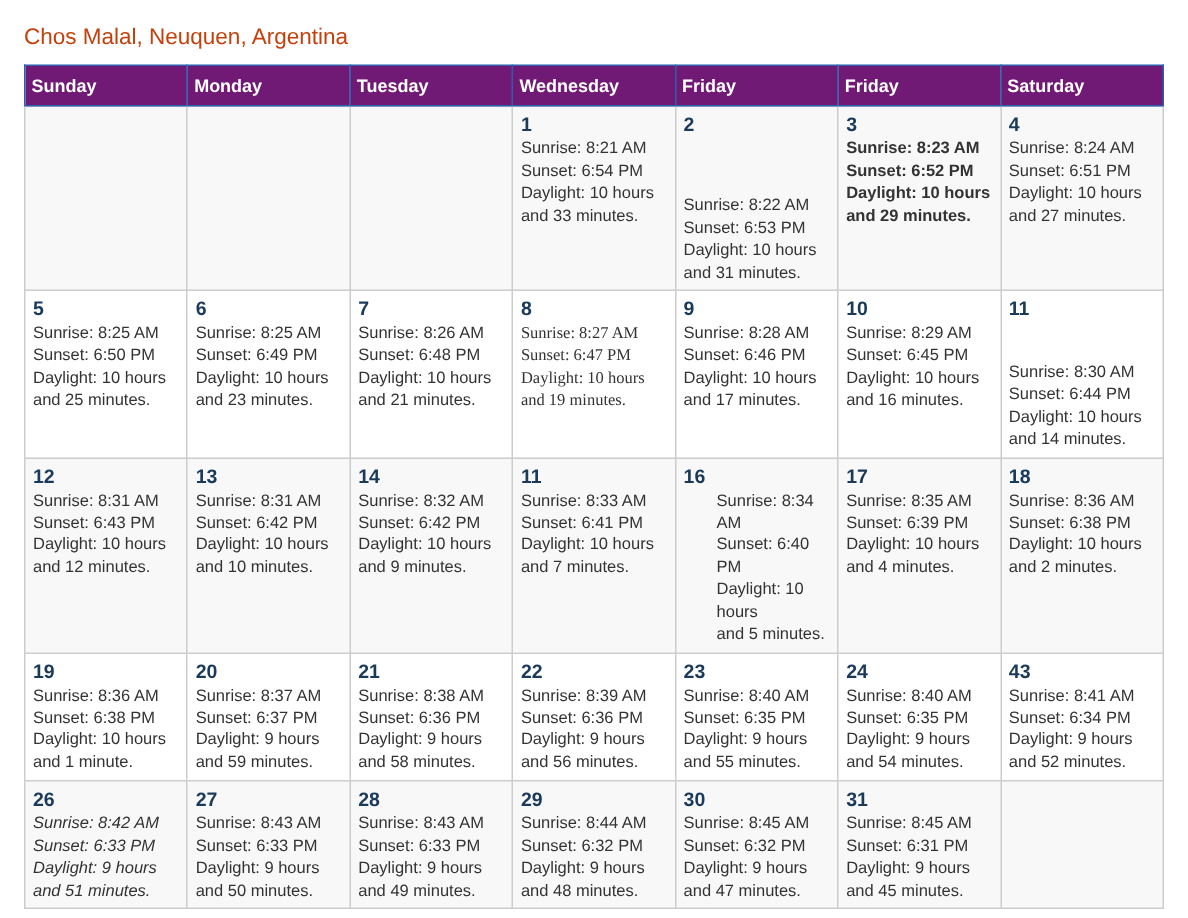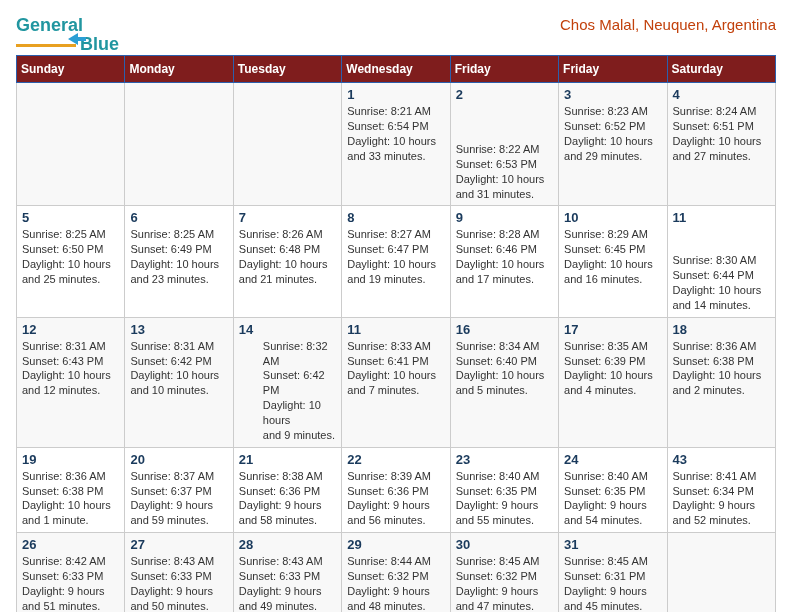--- a/index.html
+++ b/index.html
@@ -47,21 +47,21 @@
     .location {
       font-size: 15px;
       color: #c2410c;
     }
     table {
       width: 100%;
       border-collapse: collapse;
       table-layout: fixed;
     }
     thead tr th {
-      background: #7f1d1d;
+      background: #701a75;
       color: #fff;
       font-size: 12px;
       font-weight: bold;
       padding: 6px 4px;
       text-align: left;
       border: 1px solid #2b5fad;
     }
     tbody tr td {
       border: 1px solid #ccc;
       vertical-align: top;
@@ -85,33 +85,20 @@
       font-size: 11px;
       line-height: 1.35;
       color: #333;
     }
     .empty { background: #f8f8f8 !important; }
   </style>
 </head>
 <body>
 
 <div class="header">
-  <div class="logo">
-    <div class="logo-text">
-      <span>General</span>
-    </div>
-    <div style="display:flex;align-items:center;gap:2px;">
-      <div class="logo-underline"></div>
-      <span style="font-size:18px;font-weight:bold;color:#2196a0;margin-left:2px;">Blue</span>
-    </div>
-
-    <svg width="18" height="12" style="margin-top:-22px;margin-left:52px;">
-      <polygon points="0,6 10,0 10,4 18,4 18,8 10,8 10,12" fill="#2b9fd4"></polygon>
-    </svg>
-  </div>
   <div class="title-block">
     <div class="location">Chos Malal, Neuquen, Argentina</div>
   </div>
 </div>
 
 <table>
   <thead>
     <tr>
     <th>Sunday</th>
         <th>Monday</th>
@@ -136,21 +123,21 @@
         </td>
         <td>
           <span class="day-num">2</span>
           <div class="cell-info" style="white-space: pre-line; margin-top: 40px;">Sunrise: 8:22 AM
 Sunset: 6:53 PM
 Daylight: 10 hours
 and 31 minutes.</div>
         </td>
         <td>
           <span class="day-num">3</span>
-          <div class="cell-info" style="white-space: pre-line;">Sunrise: 8:23 AM
+          <div class="cell-info" style="white-space: pre-line; font-weight: bold;">Sunrise: 8:23 AM
 Sunset: 6:52 PM
 Daylight: 10 hours
 and 29 minutes.</div>
         </td>
         <td>
           <span class="day-num">4</span>
           <div class="cell-info" style="white-space: pre-line;">Sunrise: 8:24 AM
 Sunset: 6:51 PM
 Daylight: 10 hours
 and 27 minutes.</div>
@@ -173,21 +160,21 @@
         </td>
         <td>
           <span class="day-num">7</span>
           <div class="cell-info" style="white-space: pre-line;">Sunrise: 8:26 AM
 Sunset: 6:48 PM
 Daylight: 10 hours
 and 21 minutes.</div>
         </td>
         <td>
           <span class="day-num">8</span>
-          <div class="cell-info" style="white-space: pre-line;">Sunrise: 8:27 AM
+          <div class="cell-info" style="white-space: pre-line; font-family: Liberation Serif, serif;">Sunrise: 8:27 AM
 Sunset: 6:47 PM
 Daylight: 10 hours
 and 19 minutes.</div>
         </td>
         <td>
           <span class="day-num">9</span>
           <div class="cell-info" style="white-space: pre-line;">Sunrise: 8:28 AM
 Sunset: 6:46 PM
 Daylight: 10 hours
 and 17 minutes.</div>
@@ -217,35 +204,35 @@
         </td>
         <td>
           <span class="day-num">13</span>
           <div class="cell-info" style="white-space: pre-line;">Sunrise: 8:31 AM
 Sunset: 6:42 PM
 Daylight: 10 hours
 and 10 minutes.</div>
         </td>
         <td>
           <span class="day-num">14</span>
-          <div class="cell-info" style="white-space: pre-line; margin-left: 24px;">Sunrise: 8:32 AM
+          <div class="cell-info" style="white-space: pre-line;">Sunrise: 8:32 AM
 Sunset: 6:42 PM
 Daylight: 10 hours
 and 9 minutes.</div>
         </td>
         <td>
           <span class="day-num">11</span>
           <div class="cell-info" style="white-space: pre-line;">Sunrise: 8:33 AM
 Sunset: 6:41 PM
 Daylight: 10 hours
 and 7 minutes.</div>
         </td>
         <td>
           <span class="day-num">16</span>
-          <div class="cell-info" style="white-space: pre-line;">Sunrise: 8:34 AM
+          <div class="cell-info" style="white-space: pre-line; margin-left: 22px;">Sunrise: 8:34 AM
 Sunset: 6:40 PM
 Daylight: 10 hours
 and 5 minutes.</div>
         </td>
         <td>
           <span class="day-num">17</span>
           <div class="cell-info" style="white-space: pre-line;">Sunrise: 8:35 AM
 Sunset: 6:39 PM
 Daylight: 10 hours
 and 4 minutes.</div>
@@ -305,21 +292,21 @@
           <span class="day-num">43</span>
           <div class="cell-info" style="white-space: pre-line;">Sunrise: 8:41 AM
 Sunset: 6:34 PM
 Daylight: 9 hours
 and 52 minutes.</div>
         </td>
       </tr>
       <tr>
         <td>
           <span class="day-num">26</span>
-          <div class="cell-info" style="white-space: pre-line;">Sunrise: 8:42 AM
+          <div class="cell-info" style="white-space: pre-line; font-style: italic;">Sunrise: 8:42 AM
 Sunset: 6:33 PM
 Daylight: 9 hours
 and 51 minutes.</div>
         </td>
         <td>
           <span class="day-num">27</span>
           <div class="cell-info" style="white-space: pre-line;">Sunrise: 8:43 AM
 Sunset: 6:33 PM
 Daylight: 9 hours
 and 50 minutes.</div>

